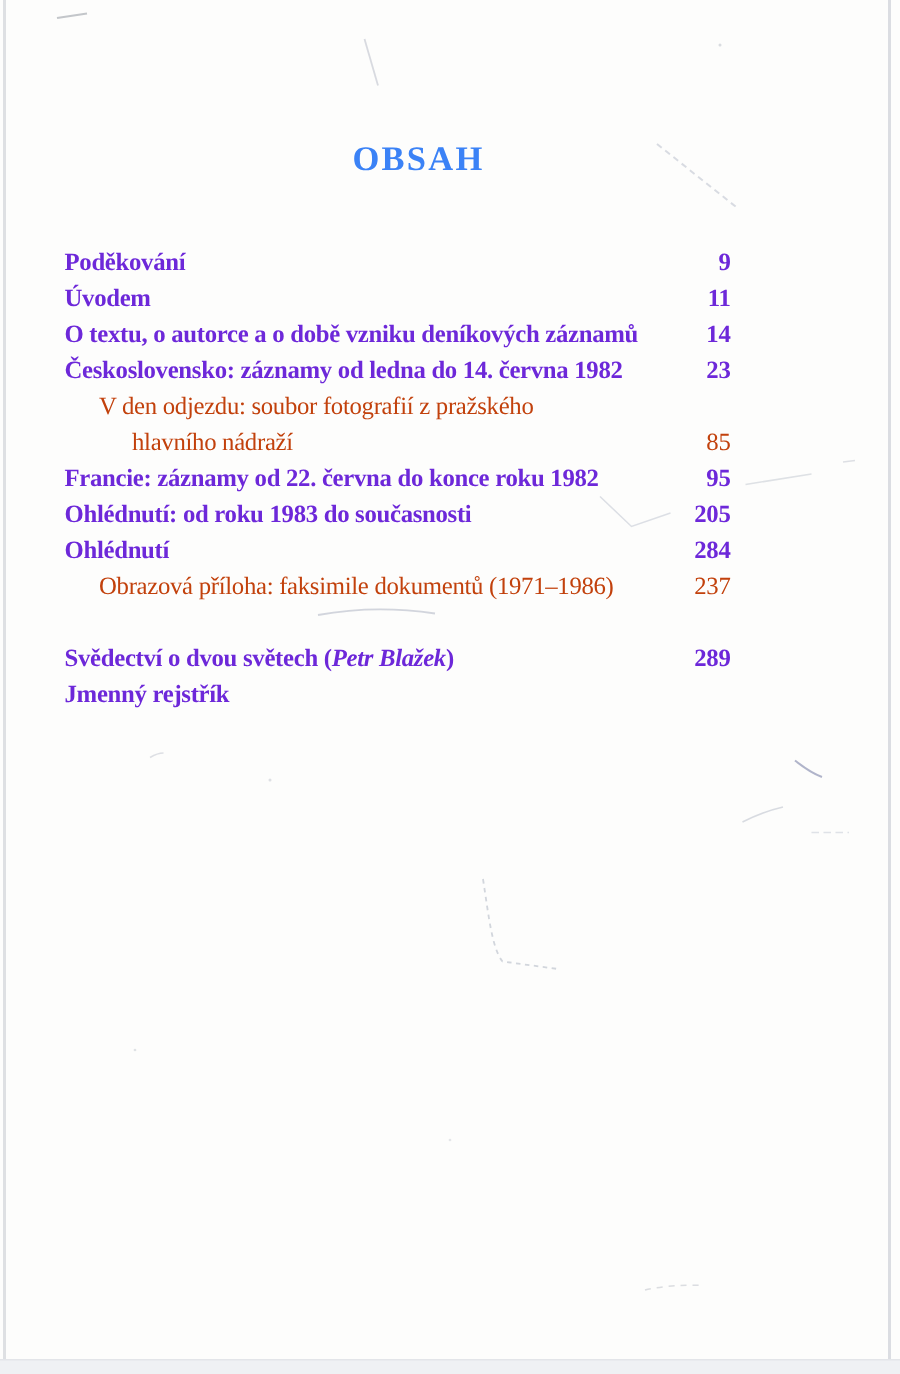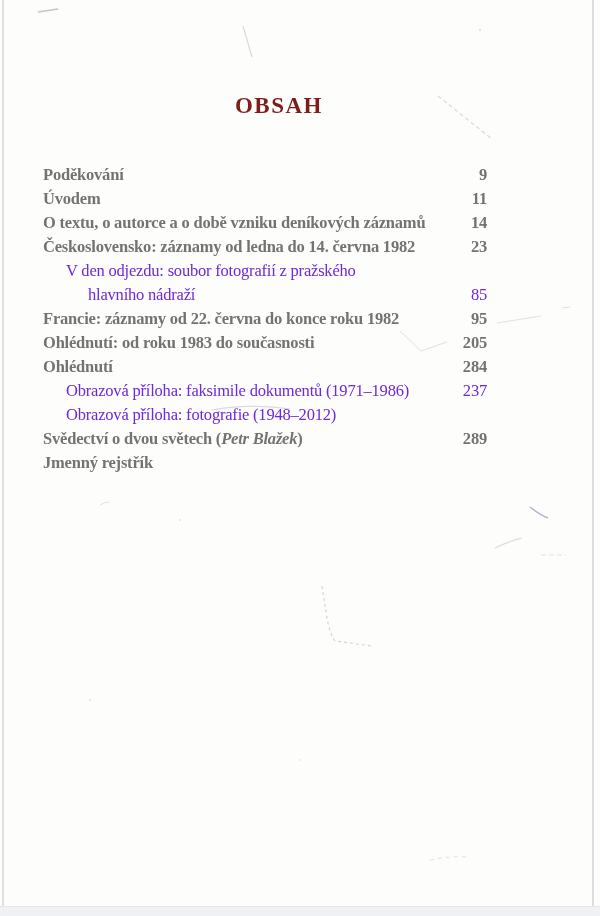--- a/index.html
+++ b/index.html
@@ -38,38 +38,38 @@
   }
   .title {
     position: absolute;
     left: 0; top: 93px;
     width: 558px;
     margin: 0;
     text-align: center;
     font-size: 23px;
     font-weight: bold;
     letter-spacing: 1.5px;
-    color: #7f1d1d;
+    color: #3b82f6;
   }
   .toc {
     position: absolute;
     left: 43px; top: 163px;
     width: 444px;
     font-size: 16.5px;
     letter-spacing: -0.2px;
   }
   .toc-row {
     display: flex;
     align-items: baseline;
     height: 24px;
     line-height: 24px;
     white-space: nowrap;
   }
-  .toc-row.bold { font-weight: bold; color: #737373; }
-  .toc-row.regular { font-weight: normal; color: #6d28d9; }
+  .toc-row.bold { font-weight: bold; color: #6d28d9; }
+  .toc-row.regular { font-weight: normal; color: #c2410c; }
   .toc-row.indent-0 .toc-title { padding-left: 0; }
   .toc-row.indent-1 .toc-title { padding-left: 23px; }
   .toc-row.indent-2 .toc-title { padding-left: 45px; }
   .toc-title { flex: 0 1 auto; overflow: visible; }
   .toc-title .italic { font-style: italic; }
   .toc-page {
     flex: 1 0 auto;
     text-align: right;
     min-width: 34px;
     font-variant-numeric: oldstyle-nums;
@@ -122,21 +122,20 @@
       </div>
       <div class="toc-row indent-0 bold">
         <span class="toc-title"><span>Ohlédnutí</span></span>
         <span class="toc-page">284</span>
       </div>
       <div class="toc-row indent-1 regular">
         <span class="toc-title"><span>Obrazová příloha: faksimile dokumentů (1971–1986)</span></span>
         <span class="toc-page">237</span>
       </div>
       <div class="toc-row indent-1 regular">
-        <span class="toc-title"><span>Obrazová příloha: fotografie (1948–2012)</span></span>
       </div>
       <div class="toc-row indent-0 bold">
         <span class="toc-title"><span>Svědectví o dvou světech (</span><span class="italic">Petr Blažek</span><span>)</span></span>
         <span class="toc-page">289</span>
       </div>
       <div class="toc-row indent-0 bold">
         <span class="toc-title"><span>Jmenný rejstřík</span></span>
       </div>
     </div>
 

